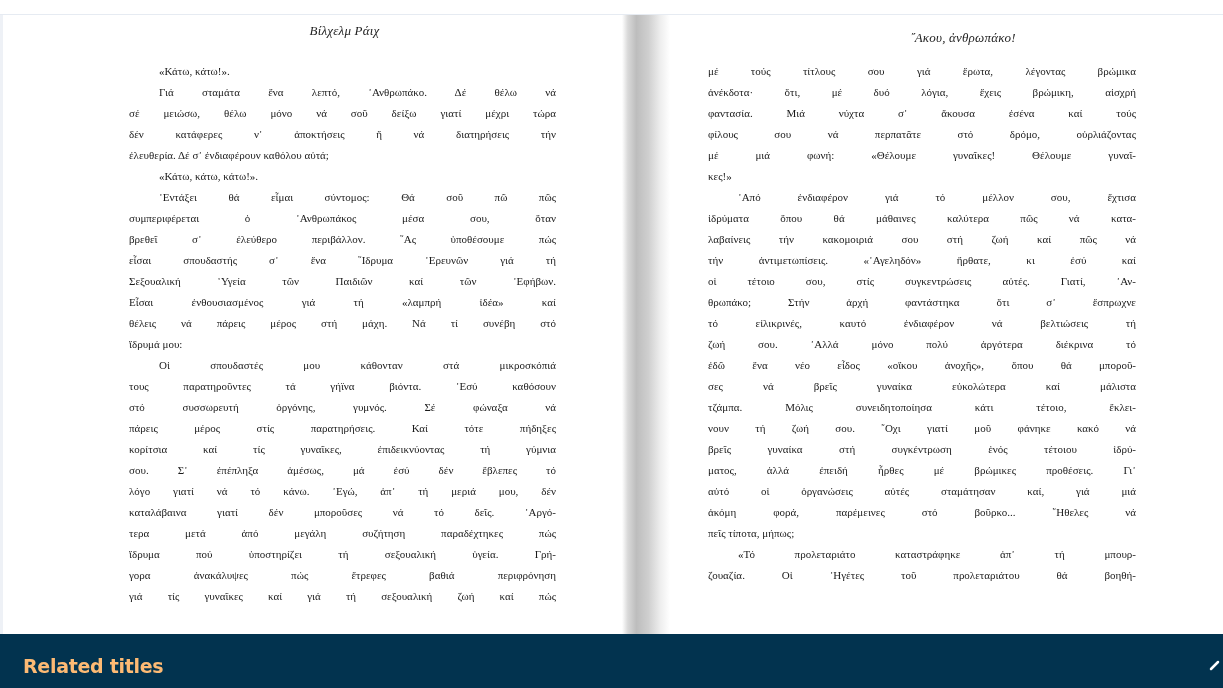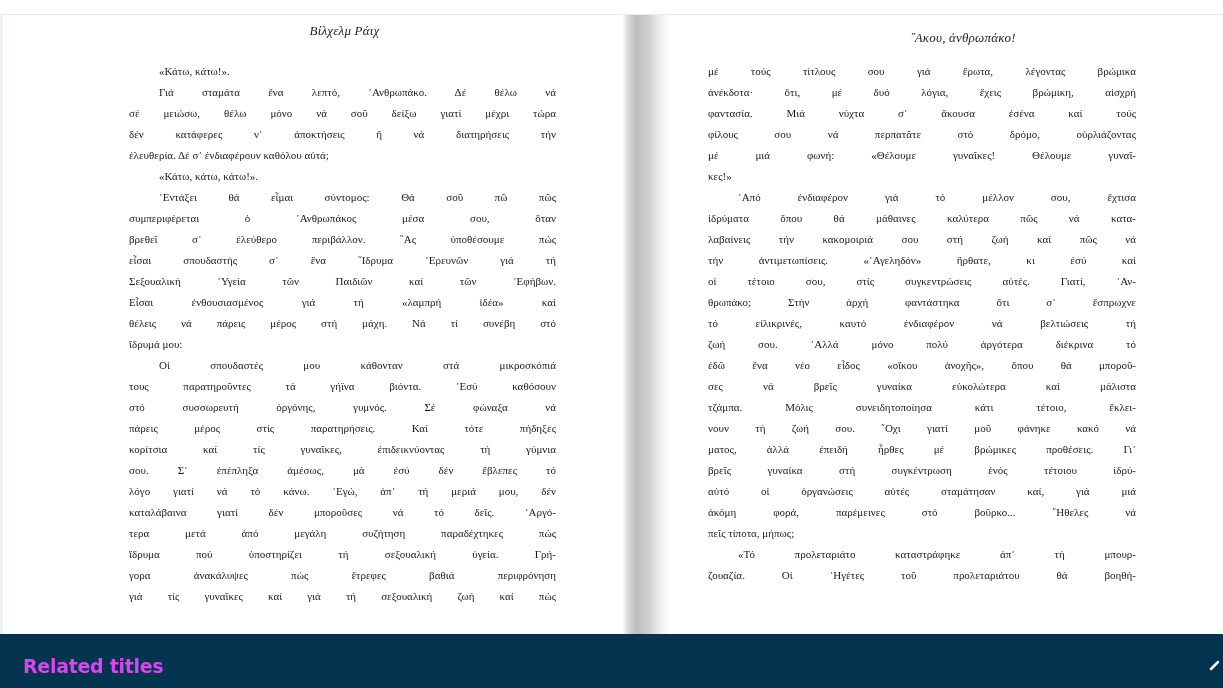--- a/index.html
+++ b/index.html
@@ -25,21 +25,21 @@
   .page-left .running-head { left: 0; width: 540px; top: 8px; padding-left: 115px; box-sizing: border-box; text-align:center;}
   .page-right .running-head { left: 80px; width: 520px; top: 15px; }
   .text-block { position: absolute; font-size: 11px; line-height: 21px; text-align: justify; }
   .page-left .text-block { left: 112px; top: 46px; width: 427px; }
   .page-right .text-block { left: 85px; top: 46px; width: 428px; }
   .line { display: block; white-space: nowrap; text-align-last: justify; text-align: justify; height: 21px; }
   .line.short { text-align-last: left; }
   .line.indent { padding-left: 30px; }
   .bottom-bar {
     position: absolute; left: 0; top: 634px; width: 1223px; height: 54px;
-    background: #02334f; color: #d946ef;
+    background: #02334f; color: #fdba74;
   }
   .related-title {
     position: absolute; left: 23px; top: 21px; font-family: "DejaVu Sans", "Liberation Sans", sans-serif;
     font-weight: bold; font-size: 19px; letter-spacing: -0.3px;
   }
   .expand-icon { position: absolute; right: 0; top: 24px; width: 14px; height: 14px; }
 </style>
 </head>
 <body>
 
@@ -96,22 +96,22 @@
         <span class="line">λαβαίνεις τήν κακομοιριά σου στή ζωή καί πῶς νά</span>
         <span class="line">τήν ἀντιμετωπίσεις. «᾿Αγεληδόν» ἤρθατε, κι ἐσύ καί</span>
         <span class="line">οἱ τέτοιο σου, στίς συγκεντρώσεις αὐτές. Γιατί, ᾿Αν-</span>
         <span class="line">θρωπάκο; Στήν ἀρχή φαντάστηκα ὅτι σ᾿ ἔσπρωχνε</span>
         <span class="line">τό εἰλικρινές, καυτό ἐνδιαφέρον νά βελτιώσεις τή</span>
         <span class="line">ζωή σου. ᾿Αλλά μόνο πολύ ἀργότερα διέκρινα τό</span>
         <span class="line">ἐδῶ ἕνα νέο εἶδος «οἴκου ἀνοχῆς», ὅπου θά μποροῦ-</span>
         <span class="line">σες νά βρεῖς γυναίκα εὐκολώτερα καί μάλιστα</span>
         <span class="line">τζάμπα. Μόλις συνειδητοποίησα κάτι τέτοιο, ἔκλει-</span>
         <span class="line">νουν τή ζωή σου. ῎Οχι γιατί μοῦ φάνηκε κακό νά</span>
+        <span class="line">βρεῖς γυναίκα στή συγκέντρωση ἑνός τέτοιου ἱδρύ-</span>
         <span class="line">ματος, ἀλλά ἐπειδή ἦρθες μέ βρώμικες προθέσεις. Γι᾿</span>
-        <span class="line">βρεῖς γυναίκα στή συγκέντρωση ἑνός τέτοιου ἱδρύ-</span>
         <span class="line">αὐτό οἱ ὀργανώσεις αὐτές σταμάτησαν καί, γιά μιά</span>
         <span class="line">ἀκόμη φορά, παρέμεινες στό βοῦρκο... ῞Ηθελες νά</span>
         <span class="line short">πεῖς τίποτα, μήπως;</span>
         <span class="line indent">«Τό προλεταριάτο καταστράφηκε ἀπ᾿ τή μπουρ-</span>
         <span class="line">ζουαζία. Οἱ ᾿Ηγέτες τοῦ προλεταριάτου θά βοηθή-</span>
       </div>
   </div>
 </div>
 
 <div class="bottom-bar">

